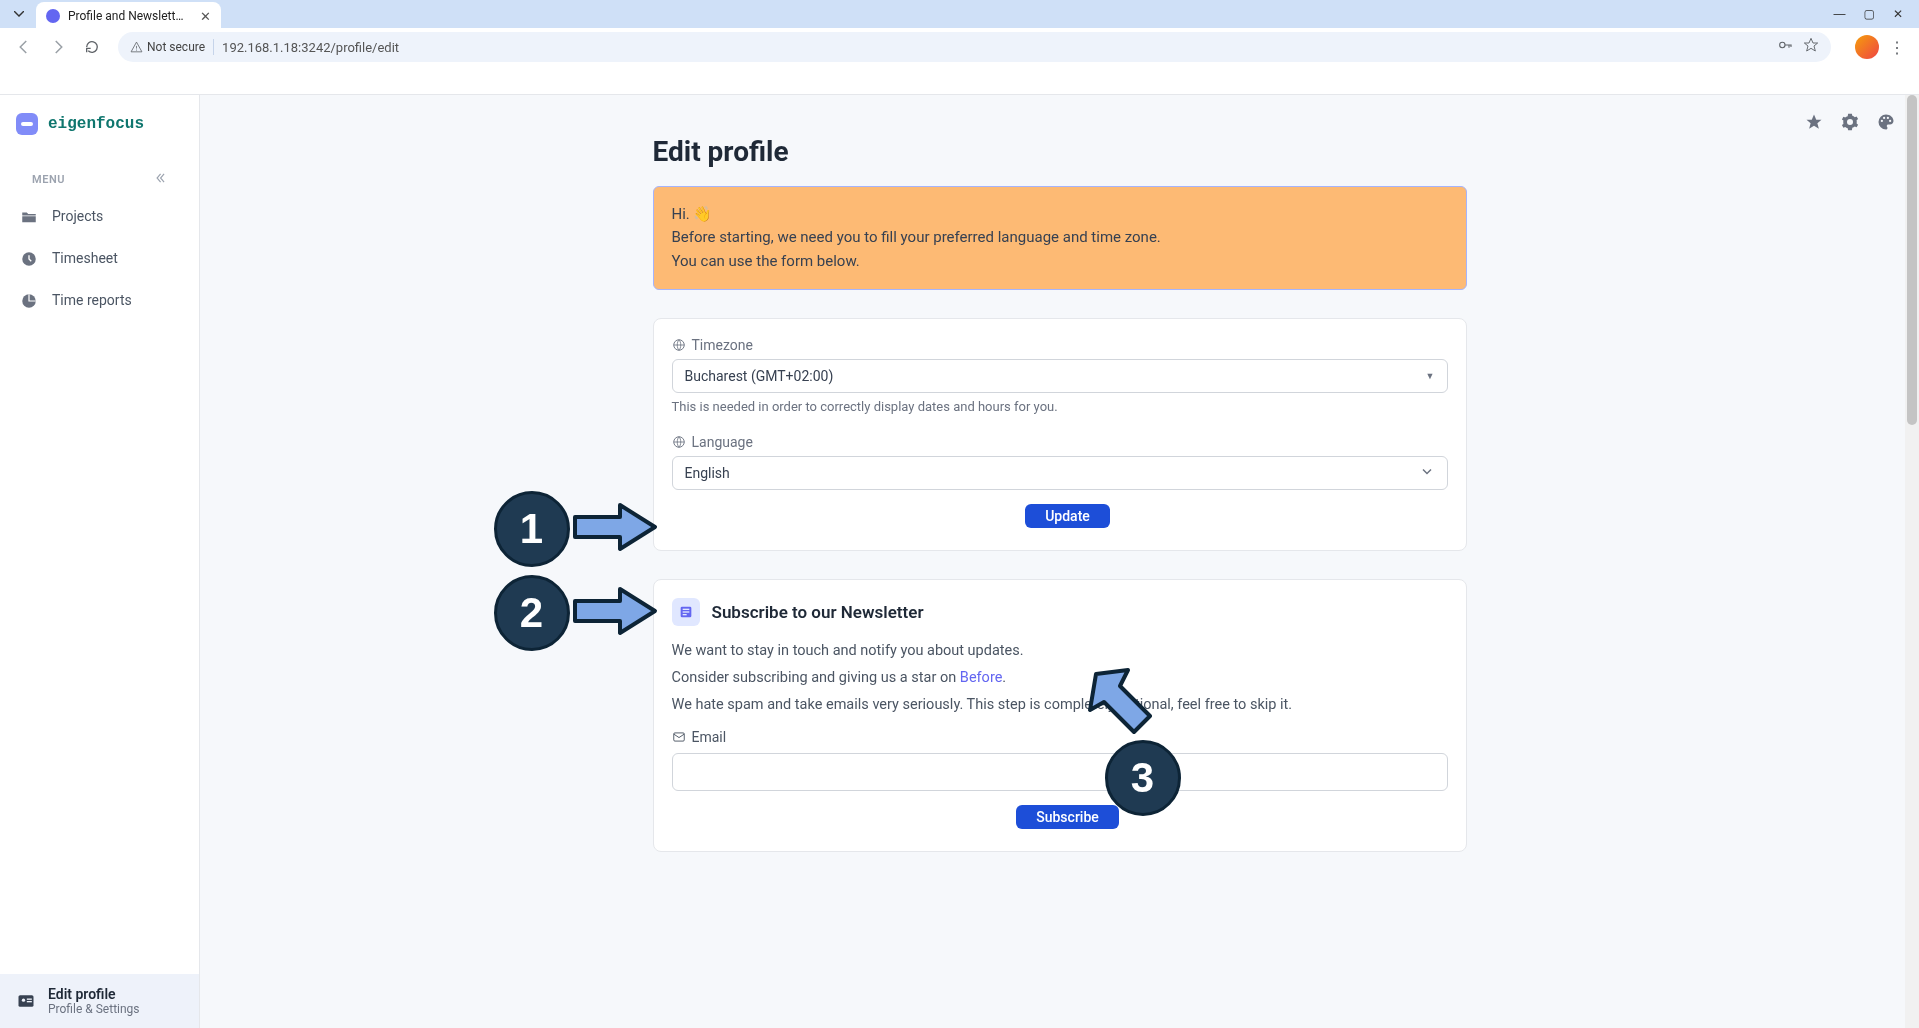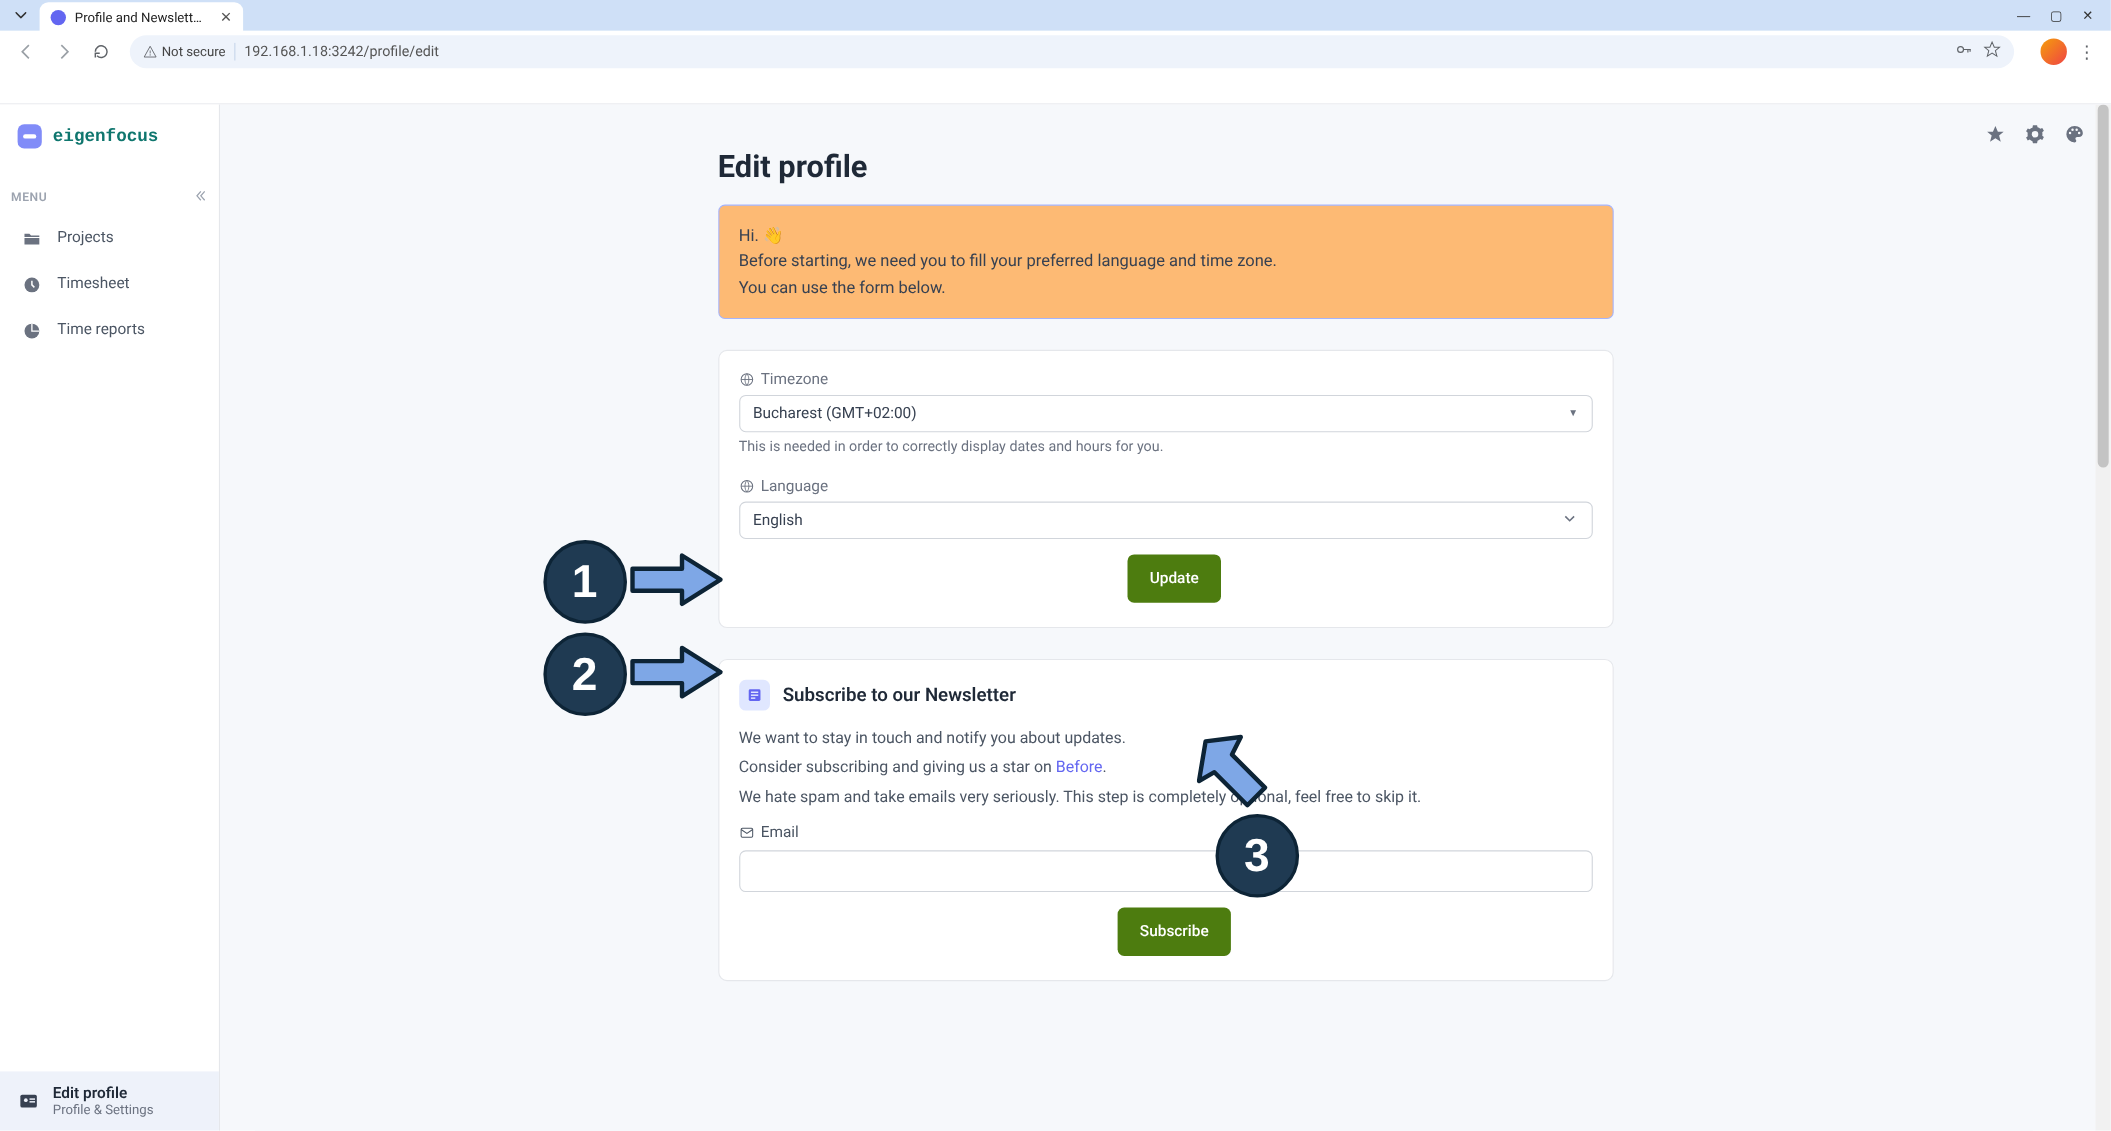--- a/index.html
+++ b/index.html
@@ -30,21 +30,21 @@
 
 .app-chrome-divider { height: 28px; background: #fff; }
 
 
 .app { display: flex; height: calc(1028px - 28px - 38px - 28px); border-top: 1px solid #e5e7eb;}
 .sidebar { width: 200px; background: #fff; border-right: 1px solid #e5e7eb; display: flex; flex-direction: column; }
 .brand { display: flex; align-items: center; gap: 10px; padding: 18px 16px 8px; }
 .brand-logo { width: 22px; height: 22px; background: #818cf8; border-radius: 6px; position: relative; }
 .brand-logo::after{content:""; position:absolute; left:5px; top:9px; width:12px; height:4px; background:#fff; border-radius:2px;}
 .brand-name { font-weight: 700; font-size: 16px; color: #0f766e; font-family: Liberation Mono, monospace; }
-.menu-header { display: flex; align-items: center; justify-content: space-between; padding: 28px 10px 8px; color: #9ca3af; font-size: 11px; letter-spacing: 0.05em; font-weight: 600;}
+.menu-header { display: flex; align-items: center; justify-content: space-between; padding: 28px 32px 8px; color: #9ca3af; font-size: 11px; letter-spacing: 0.05em; font-weight: 600;}
 .menu-header .collapse { color: #9ca3af; }
 .menu-item { display: flex; align-items: flex-start; gap: 14px; padding: 12px 20px; color: #4b5563; font-size: 14px; cursor: pointer;}
 .menu-item svg { width: 18px; height: 18px; fill: #6b7280; }
 .sidebar-bottom { margin-top: auto; }
 .bottom-item { background: #eef2fa; padding: 12px 16px; display: flex; gap: 12px; align-items: center; }
 .bottom-item svg { width: 20px; height: 20px; fill: #374151; }
 .bottom-item .t1 { font-size: 14px; font-weight: 600; color: #1f2937; }
 .bottom-item .t2 { font-size: 12px; color: #6b7280; }
 
 .main { flex: 1; background: #f6f8fb; position: relative; overflow: auto; }
@@ -58,21 +58,21 @@
 
 .card { background: #fff; border: 1px solid #e5e7eb; border-radius: 8px; padding: 18px 18px 22px; margin-bottom: 28px; }
 .field-label { display: flex; align-items: center; gap: 6px; color: #6b7280; font-size: 14px; margin-bottom: 6px;}
 .field-label svg { width: 14px; height: 14px; fill: #6b7280; }
 .select-box { border: 1px solid #d1d5db; border-radius: 6px; height: 34px; display: flex; align-items: center; padding: 0 12px; color: #374151; font-size: 14px; justify-content: space-between;}
 .select-box.small-caret .caret { font-size: 9px; color: #6b7280;}
 .select-box .chev { color: #6b7280; }
 .help-text { font-size: 13px; color: #6b7280; margin-top: 6px; }
 .spacer20 { height: 20px; }
 .update-row { display: flex; justify-content: center; margin-top: 14px;}
-.btn-primary { background: #4d7c0f; color: #fff; border: none; border-radius: 6px; padding: 14px 20px; font-size: 14px; font-weight: 500; cursor: pointer; margin-left: 16px;}
+.btn-primary { background: #1d4ed8; color: #fff; border: none; border-radius: 6px; padding: 4px 20px; font-size: 14px; font-weight: 500; cursor: pointer; margin-left: 16px;}
 
 .card-header { display: flex; align-items: center; gap: 12px; margin-bottom: 16px;}
 .card-header .icon-pill { width: 28px; height: 28px; background: #e0e7ff; border-radius: 6px; display: flex; align-items: center; justify-content: center;}
 .card-header .icon-pill svg { width: 16px; height: 16px; fill: #6366f1;}
 .card-header .title { font-size: 17px; font-weight: 600; color: #1f2937; }
 .para { color: #4b5563; font-size: 14.5px; margin-bottom: 10px;}
 .para a { color: #6366f1; text-decoration: none; }
 .email-label { display: flex; align-items: center; gap: 6px; color: #4b5563; font-size: 14px; margin-top: 16px; margin-bottom: 8px;}
 .email-label svg { width: 14px; height: 14px; fill: #4b5563;}
 .text-input { width: 100%; border: 1px solid #d1d5db; border-radius: 6px; height: 38px; padding: 0 10px; font-size: 14px; color:#374151;}

